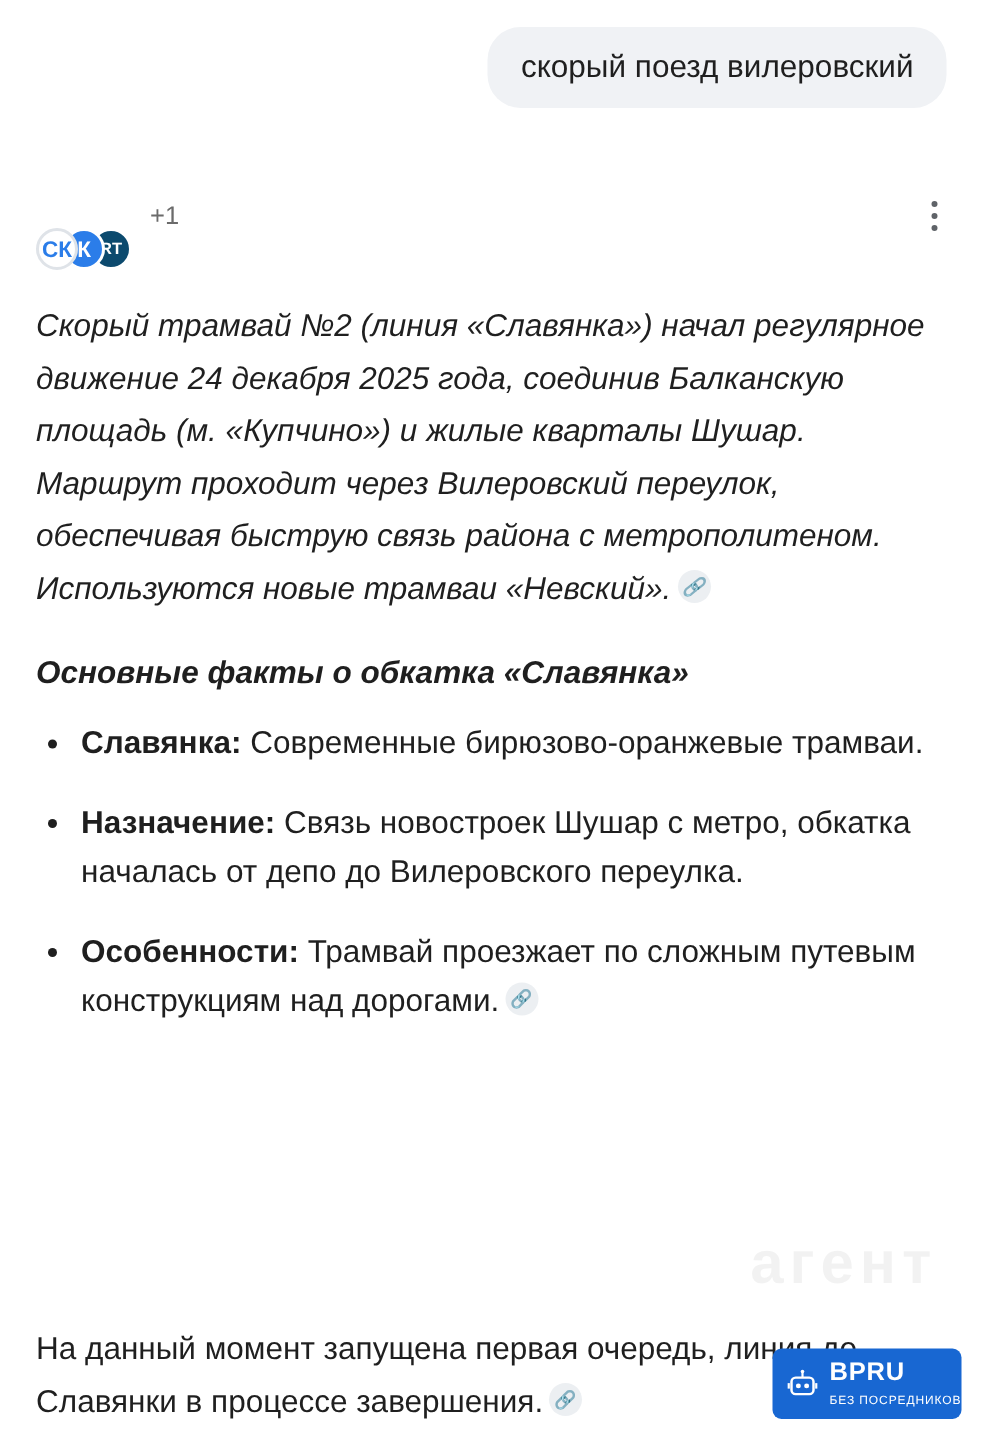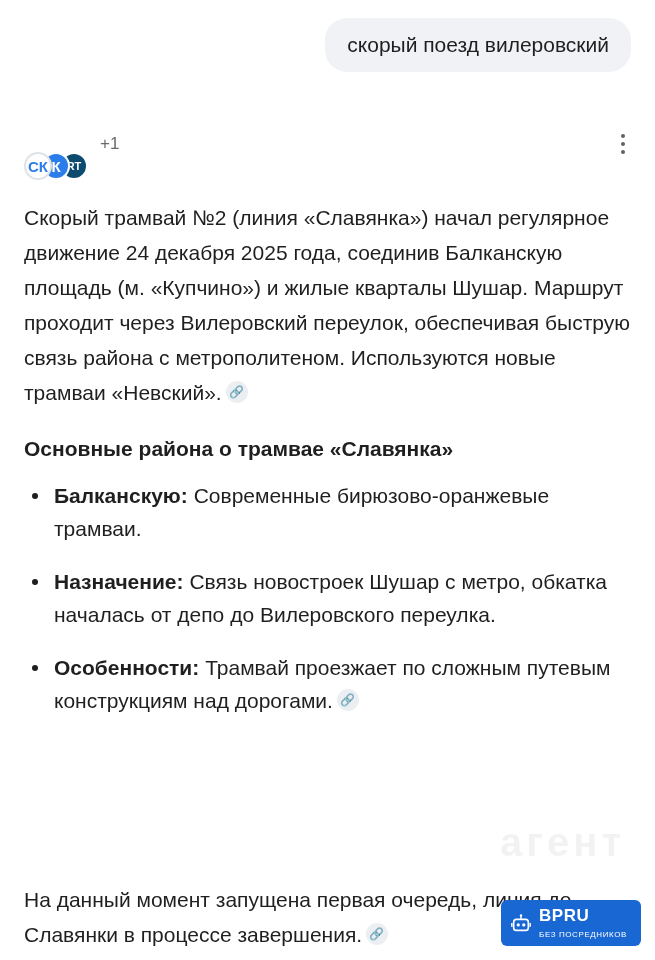--- a/index.html
+++ b/index.html
@@ -92,20 +92,21 @@
   
   .answer {
     padding: 20px 24px 0 24px;
     box-sizing: border-box;
     font-size: 21px;
     line-height: 35px;
     color: #1f1f1f;
   }
   .answer p {
     margin: 0 0 22px 0;
+    font-style: italic;
   }
   .answer .subhead {
     font-weight: bold;
     margin: 0 0 14px 0;
     line-height: 33px;
   }
   ul.facts {
     list-style: none;
     margin: 0 0 16px 0;
     padding: 0;
@@ -155,21 +156,21 @@
   }
 
   
   .watermark {
     position: absolute;
     right: 14px;
     bottom: 14px;
     background: #1867d2;
     color: #ffffff;
     border-radius: 6px;
-    padding: 7px 14px 6px 9px;
+    padding: 7px 0 6px 9px;
     display: flex;
     align-items: center;
     gap: 7px;
   }
   .wm-icon {
     width: 22px;
     height: 22px;
     display: block;
   }
   .wm-text { line-height: 1; }
@@ -214,26 +215,26 @@
       <i></i>
       <i></i>
       <i></i>
     </span>
   </div>
 
   <div class="answer">
     <p><span>Скорый трамвай №2 (линия «Славянка») начал регулярное движение 24 декабря 2025 года, соединив Балканскую площадь (м. «Купчино») и жилые кварталы Шушар. Маршрут проходит через Вилеровский переулок, обеспечивая быструю связь района с метрополитеном. Используются новые трамваи «Невский».</span><span class="cite">🔗</span></p>
 
     <p class="subhead">
-      <span>Основные района о трамвае «Славянка»</span><br>
+      <span>Основные факты о обкатка «Славянка»</span><br>
     </p>
 
     <ul class="facts">
       <li>
-        <span class="lbl">Балканскую:</span>
+        <span class="lbl">Славянка:</span>
         <span>Современные бирюзово-оранжевые трамваи.</span>
       </li>
       <li>
         <span class="lbl">Назначение:</span>
         <span>Связь новостроек Шушар с метро, обкатка началась от депо до Вилеровского переулка.</span>
       </li>
       <li>
         <span class="lbl">Особенности:</span>
         <span>Трамвай проезжает по сложным путевым конструкциям над дорогами.</span><span class="cite">🔗</span>
       </li>

